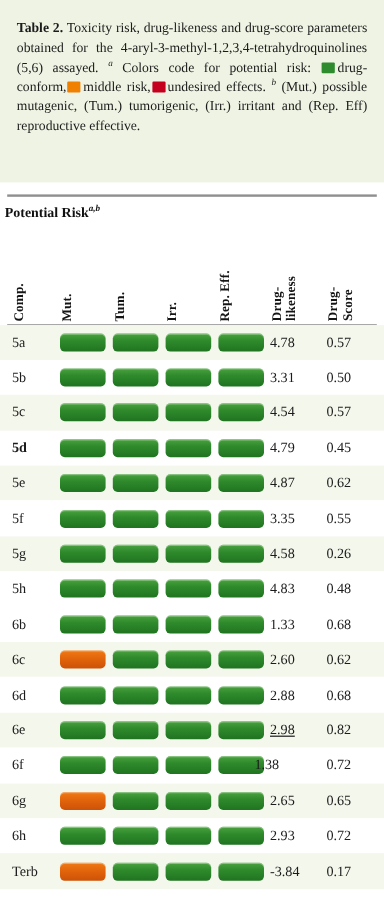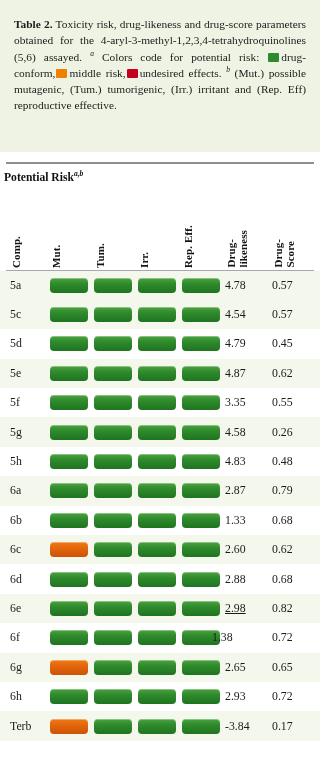--- a/index.html
+++ b/index.html
@@ -206,31 +206,40 @@
     <div class="rows" id="rows">
         <div class="row odd">
           <div class="cell-comp" style="left: 10px;">5a</div>
           <div class="pill green" style="left: 50px;"></div>
           <div class="pill green" style="left: 94px;"></div>
           <div class="pill green" style="left: 138px;"></div>
           <div class="pill green" style="left: 182px;"></div>
           <div class="num" style="left: 225px;">4.78</div>
           <div class="num" style="left: 272px;">0.57</div>
         </div>
+        <div class="row even">
+          <div class="cell-comp" style="left: 10px;">5b</div>
+          <div class="pill green" style="left: 50px;"></div>
+          <div class="pill green" style="left: 94px;"></div>
+          <div class="pill green" style="left: 138px;"></div>
+          <div class="pill green" style="left: 182px;"></div>
+          <div class="num" style="left: 225px;">3.31</div>
+          <div class="num" style="left: 272px;">0.50</div>
+        </div>
         <div class="row odd">
           <div class="cell-comp" style="left: 10px;">5c</div>
           <div class="pill green" style="left: 50px;"></div>
           <div class="pill green" style="left: 94px;"></div>
           <div class="pill green" style="left: 138px;"></div>
           <div class="pill green" style="left: 182px;"></div>
           <div class="num" style="left: 225px;">4.54</div>
           <div class="num" style="left: 272px;">0.57</div>
         </div>
         <div class="row even">
-          <div class="cell-comp" style="left: 10px;">5d</div>
+          <div class="cell-comp" style="left: 10px; font-weight: bold;">5d</div>
           <div class="pill green" style="left: 50px;"></div>
           <div class="pill green" style="left: 94px;"></div>
           <div class="pill green" style="left: 138px;"></div>
           <div class="pill green" style="left: 182px;"></div>
           <div class="num" style="left: 225px;">4.79</div>
           <div class="num" style="left: 272px;">0.45</div>
         </div>
         <div class="row odd">
           <div class="cell-comp" style="left: 10px;">5e</div>
           <div class="pill green" style="left: 50px;"></div>
@@ -260,29 +269,20 @@
         </div>
         <div class="row even">
           <div class="cell-comp" style="left: 10px;">5h</div>
           <div class="pill green" style="left: 50px;"></div>
           <div class="pill green" style="left: 94px;"></div>
           <div class="pill green" style="left: 138px;"></div>
           <div class="pill green" style="left: 182px;"></div>
           <div class="num" style="left: 225px;">4.83</div>
           <div class="num" style="left: 272px;">0.48</div>
         </div>
-        <div class="row odd">
-          <div class="cell-comp" style="left: 10px;">6a</div>
-          <div class="pill green" style="left: 50px;"></div>
-          <div class="pill green" style="left: 94px;"></div>
-          <div class="pill green" style="left: 138px;"></div>
-          <div class="pill green" style="left: 182px;"></div>
-          <div class="num" style="left: 225px;">2.87</div>
-          <div class="num" style="left: 272px;">0.79</div>
-        </div>
         <div class="row even">
           <div class="cell-comp" style="left: 10px;">6b</div>
           <div class="pill green" style="left: 50px;"></div>
           <div class="pill green" style="left: 94px;"></div>
           <div class="pill green" style="left: 138px;"></div>
           <div class="pill green" style="left: 182px;"></div>
           <div class="num" style="left: 225px;">1.33</div>
           <div class="num" style="left: 272px;">0.68</div>
         </div>
         <div class="row odd">

